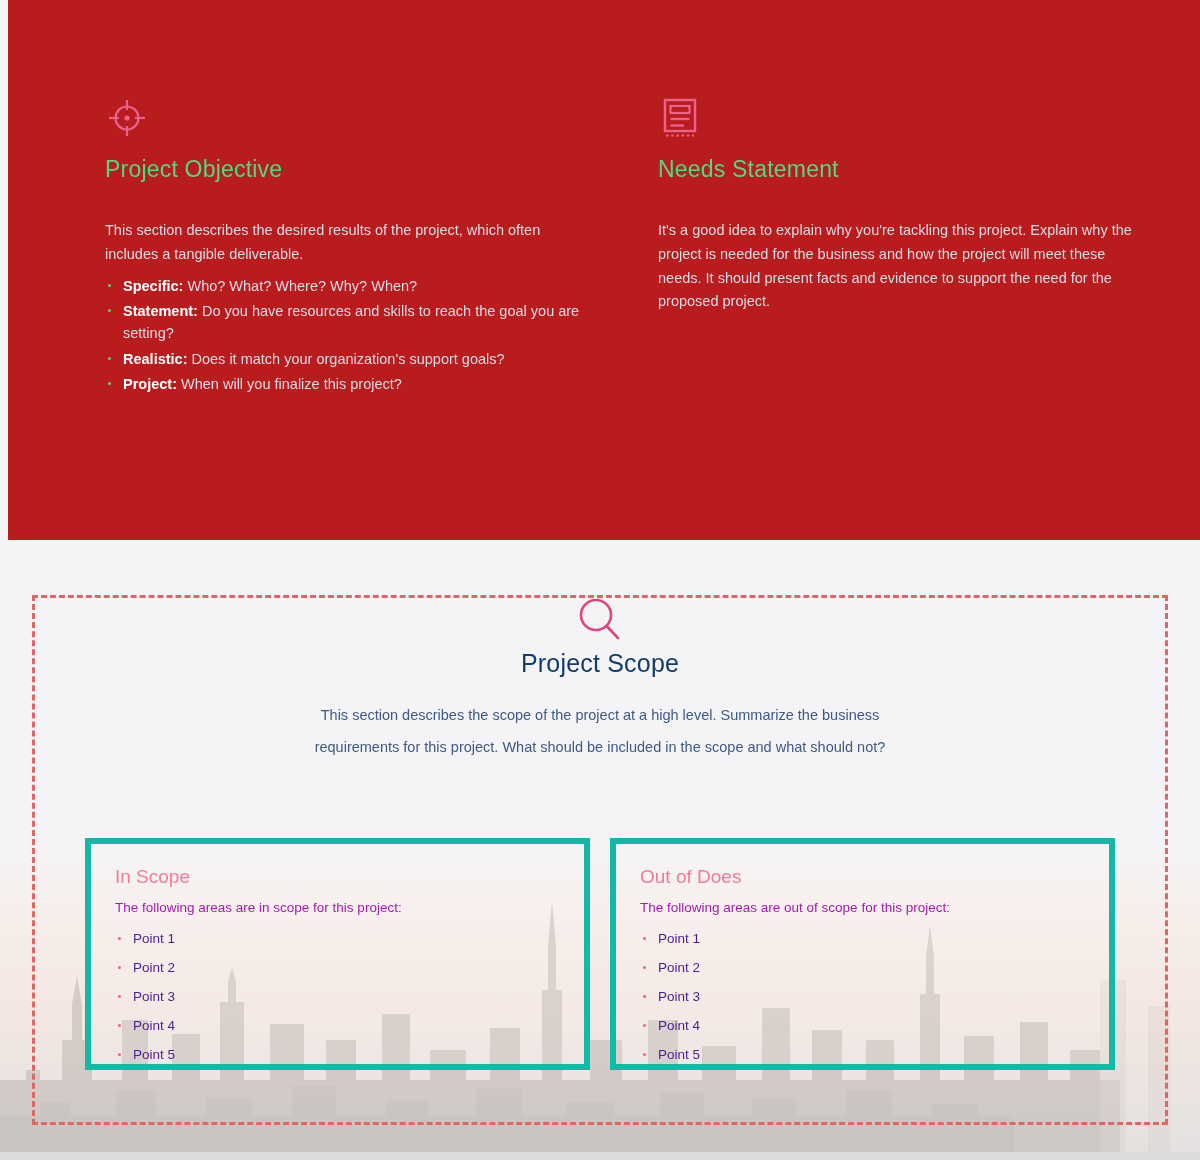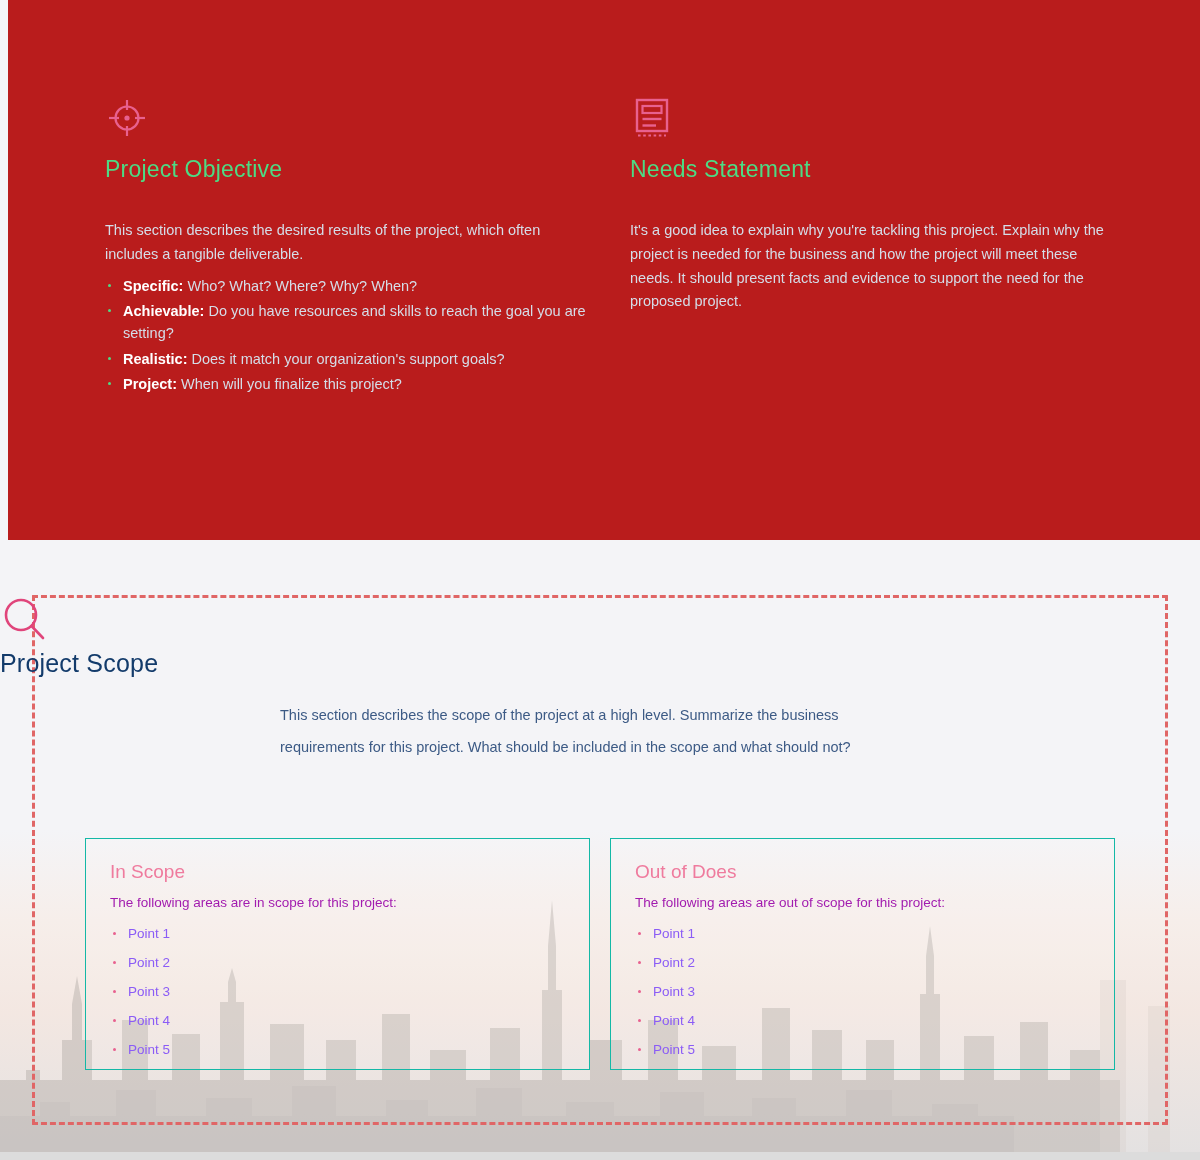--- a/index.html
+++ b/index.html
@@ -12,21 +12,21 @@
   .page { position:relative; width:1200px; height:1160px; }
 
   
   .navy-section {
     position:absolute; left:8px; top:0; width:1200px; height:688px;
     background:#b91c1c;
   }
   .cols { display:flex; padding:96px 0 0 0; }
   .col { width:525px; }
   .col.left { margin-left:97px; }
-  .col.right { }
+  .col.right { margin-left:28px; }
 
   .sec-icon { height:44px; margin-bottom:16px; }
   .sec-title {
     font-size:23px; font-weight:400; color:#4ddb84;
     letter-spacing:.2px; margin-bottom:36px;
   }
   .sec-body {
     font-size:14.5px; line-height:1.64; color:#d5dde8;
     max-width:470px;
   }
@@ -60,49 +60,49 @@
       rgba(226,224,224,.95) 100%);
   }
   .sky-svg { position:absolute; left:0; bottom:0; width:1200px; height:330px; opacity:.5; }
 
   
   .dashed-frame {
     position:absolute; left:32px; top:55px; width:1136px; height:530px;
     border:3px dashed #e06666; border-radius:1px;
   }
 
-  .scope-head { text-align:left; padding-top:55px; position:relative; z-index:3; }
+  .scope-head { text-align:center; padding-top:55px; position:relative; z-index:3; }
   .mag-icon { height:48px; margin-bottom:6px; }
   .scope-title {
     font-size:25px; color:#133b6b; font-weight:400; letter-spacing:.2px;
     margin-bottom:22px;
   }
   .scope-desc {
     font-size:14.5px; color:#3c5a85; line-height:2.2;
     width:640px; margin:0 auto;
   }
 
   .scope-boxes {
     position:absolute; left:85px; top:298px; width:1030px;
     display:flex; justify-content:space-between; z-index:3;
   }
   .scope-box {
     width:505px; height:232px;
-    border:1px solid #14b8a6;
+    border:6px solid #14b8a6;
     padding:22px 24px 0 24px;
     background:rgba(255,255,255,0.10);
   }
   .box-title {
     font-size:19px; color:#ef7b9e; font-weight:400; margin-bottom:12px;
   }
   .box-sub { font-size:13.5px; color:#a21caf; margin-bottom:16px; }
   .pt-list { list-style:none; }
   .pt-list li {
     position:relative; padding-left:18px; margin-bottom:14px;
-    font-size:13.5px; color:#8b5cf6;
+    font-size:13.5px; color:#4c1d95;
   }
   .pt-list li::before {
     content:""; position:absolute; left:3px; top:6px;
     width:3px; height:3px; border-radius:50%; background:#e8618f;
   }
   .bottom-strip {
     position:absolute; left:0; bottom:0; width:1200px; height:8px;
     background:#dcdcdc;
   }
 </style>
@@ -125,21 +125,21 @@
             <line x1="30" y1="22" x2="40" y2="22" stroke="#e8618f" stroke-width="2.2"></line>
           </svg>
         </div>
         <div class="sec-title">Project Objective</div>
         <div class="sec-body">This section describes the desired results of the project, which often includes a tangible deliverable.</div>
         <ul class="smart-list">
           <li>
             <b>Specific:</b><span> Who? What? Where? Why? When?</span>
           </li>
           <li>
-            <b>Achievable:</b><span> Do you have resources and skills to reach the goal you are setting?</span>
+            <b>Statement:</b><span> Do you have resources and skills to reach the goal you are setting?</span>
           </li>
           <li>
             <b>Realistic:</b><span> Does it match your organization's support goals?</span>
           </li>
           <li>
             <b>Project:</b><span> When will you finalize this project?</span>
           </li>
         </ul>
       </div>
 

